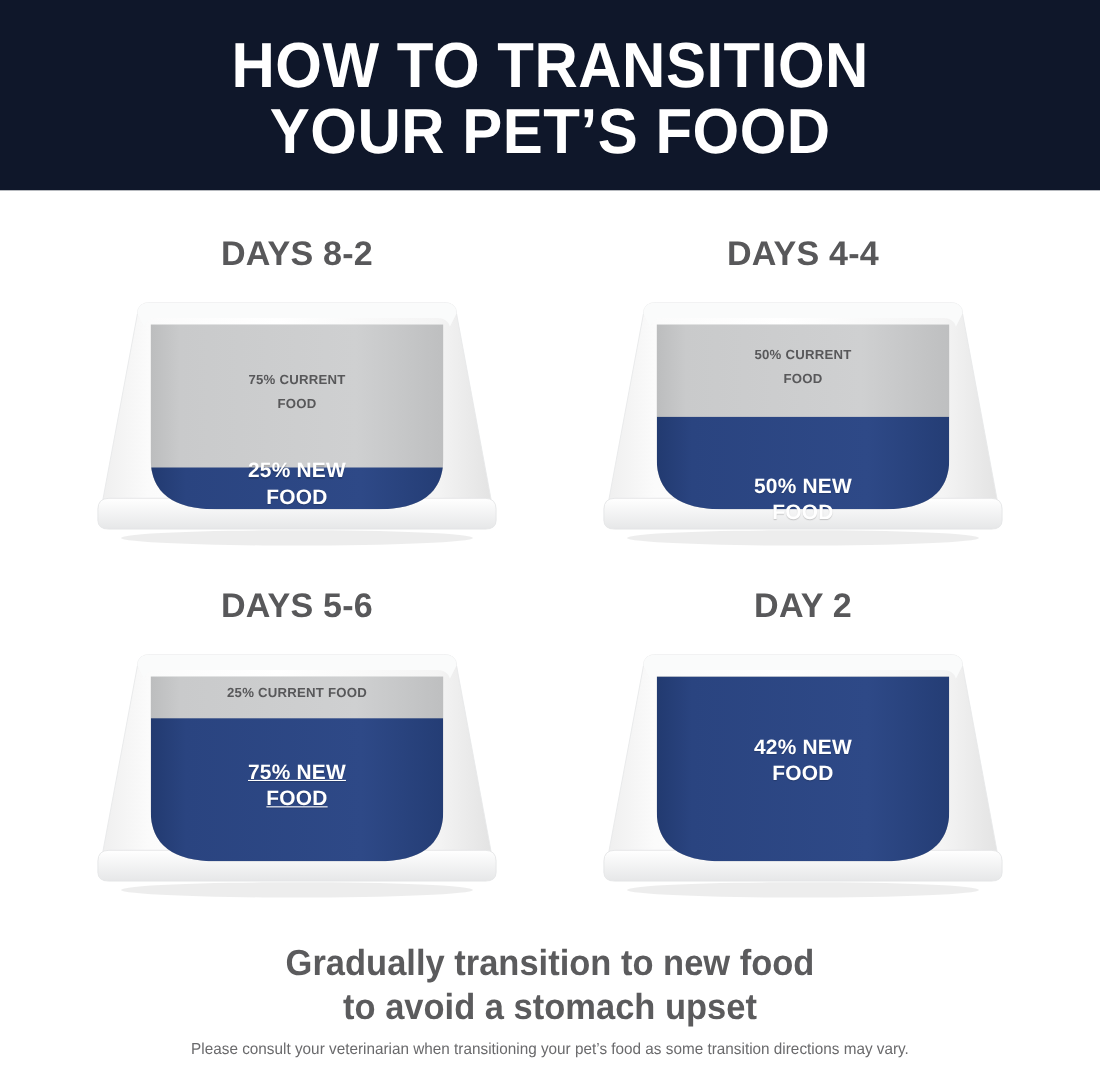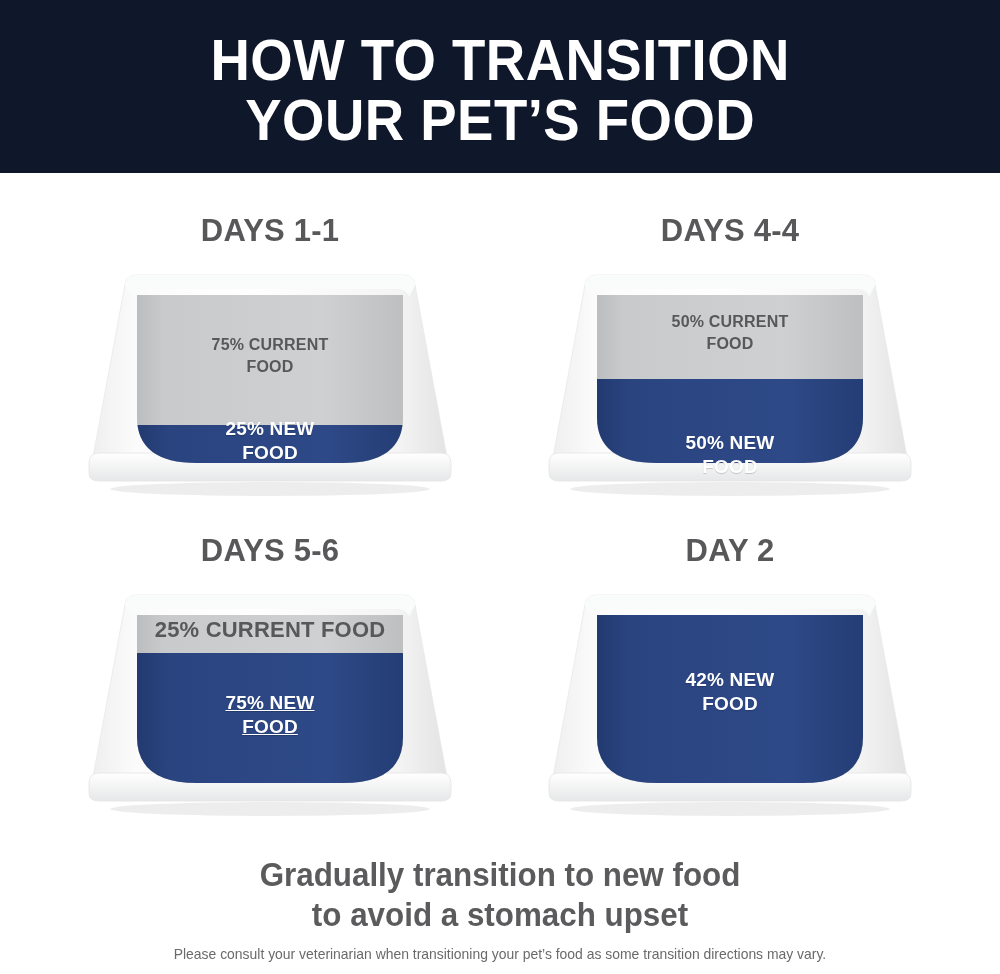--- a/index.html
+++ b/index.html
@@ -102,38 +102,38 @@
     width: 370px;
     height: 230px;
     pointer-events: none;
   }
   .label-current {
     position: absolute;
     left: 48px;
     width: 274px;
     text-align: center;
     color: #58585A;
-    font-size: 16px;
+    font-size: 12px;
     font-weight: 700;
     line-height: 22px;
     letter-spacing: 0.2px;
   }
   .label-new {
     position: absolute;
     left: 48px;
     width: 274px;
     text-align: center;
     color: #ffffff;
     font-size: 19px;
     font-weight: 700;
     line-height: 24px;
     letter-spacing: 0.2px;
     text-shadow: 0 1px 1px rgba(0,0,0,0.18);
   }
-  .label-current.one-line { font-size: 22px; }
+  .label-current.one-line { font-size: 12px; }
 
   
   .footer {
     position: absolute;
     left: 0;
     top: 845px;
     width: 1000px;
     height: 129px;
   }
   .footer-tagline {
@@ -168,21 +168,21 @@
 <div class="page">
 
   <div class="header-banner">
     <div class="header-line">HOW TO TRANSITION</div>
     <div class="header-line">YOUR PET’S FOOD</div>
   </div>
 
   <div class="bowl-grid">
 
     <div class="bowl-cell cell-0">
-      <div class="bowl-caption">DAYS 1-1</div>
+      <div class="bowl-caption">DAYS 8-2</div>
       <div class="bowl-wrap">
         <svg class="bowl-svg" viewBox="0 0 370 230">
           <defs>
             <linearGradient id="shellGrad0" x1="0" y1="0" x2="1" y2="0">
               <stop offset="0" stop-color="#EFEFEF"></stop>
                 <stop offset="0.12" stop-color="#FBFBFB"></stop>
               <stop offset="0.45" stop-color="#FFFFFF"></stop>
                 <stop offset="0.86" stop-color="#F4F4F4"></stop>
               <stop offset="1" stop-color="#E3E3E3"></stop>
             </linearGradient>

